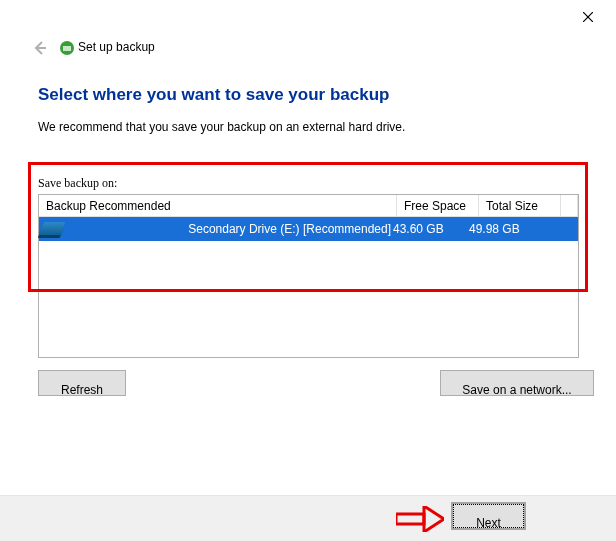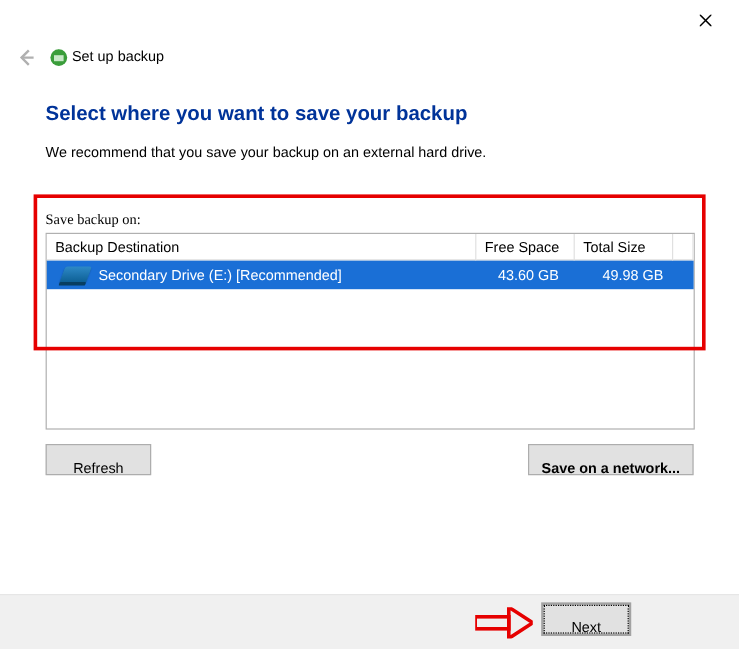--- a/index.html
+++ b/index.html
@@ -8,21 +8,21 @@
     font-family: "Segoe UI", Arial, sans-serif;
     font-size: 12px;
     color: #000;
     background: #fff;
     overflow: hidden;
   }
 
   
   .titlebar {
     position: absolute;
-    left: 0; top: 0; right: 0;
+    left: 18px; top: 0; right: 0;
     height: 60px;
   }
   .close-btn {
     position: absolute;
     top: 5px; right: 16px;
     width: 24px; height: 24px;
     display: flex; align-items: center; justify-content: center;
     font-size: 15px;
     color: #000;
     cursor: pointer;
@@ -104,21 +104,22 @@
 
   .listrow {
     display: flex;
     height: 24px;
     line-height: 24px;
     font-size: 12px;
     color: #fff;
     background: #1a6fd6; 
   }
   .listrow .col {
-    padding-left: 13px;
+    padding-left: 2px;
+    justify-content: space-between;
   }
   .drive-cell { display: flex; align-items: center; gap: 8px; }
   .drive-icon {
     width: 22px; height: 14px;
     background: linear-gradient(#2e89c7, #0b5d91);
     transform: skewX(-20deg);
     border-radius: 2px;
     box-shadow: 0 1px 1px rgba(0,0,0,.4);
   }
   .drive-icon::after{
@@ -141,23 +142,22 @@
     cursor: pointer;
   }
   .refresh-btn {
     position: absolute;
     left: 38px; top: 370px;
     width: 88px;
   }
   .network-btn {
     position: absolute;
     left: 440px; top: 370px;
-    width: 138px;
+    width: 154px;
     text-align: center;
-    font-weight: bold;
   }
 
   
   .footer {
     position: absolute;
     left: 0; bottom: 0; right: 0;
     height: 45px;
     background: #f0f0f0;
     border-top: 1px solid #e6e6e6;
   }
@@ -214,21 +214,21 @@
 </div>
 
 <div class="heading">Select where you want to save your backup</div>
 
 <div class="subheading">We recommend that you save your backup on an external hard drive.</div>
 
 <div class="save-label">Save backup on:</div>
 
 <div class="listbox">
   <div class="listhdr">
-    <div class="col col-dest">Backup Destination</div>
+    <div class="col col-dest">Backup Recommended</div>
     <div class="col col-free">Free Space</div>
     <div class="col col-total">Total Size</div>
     <div class="col col-pad"></div>
   </div>
 
   <div class="listrow">
     <div class="col col-dest drive-cell">
       <span class="drive-icon"></span>
       <span>Secondary Drive (E:) [Recommended]</span>
     </div>

